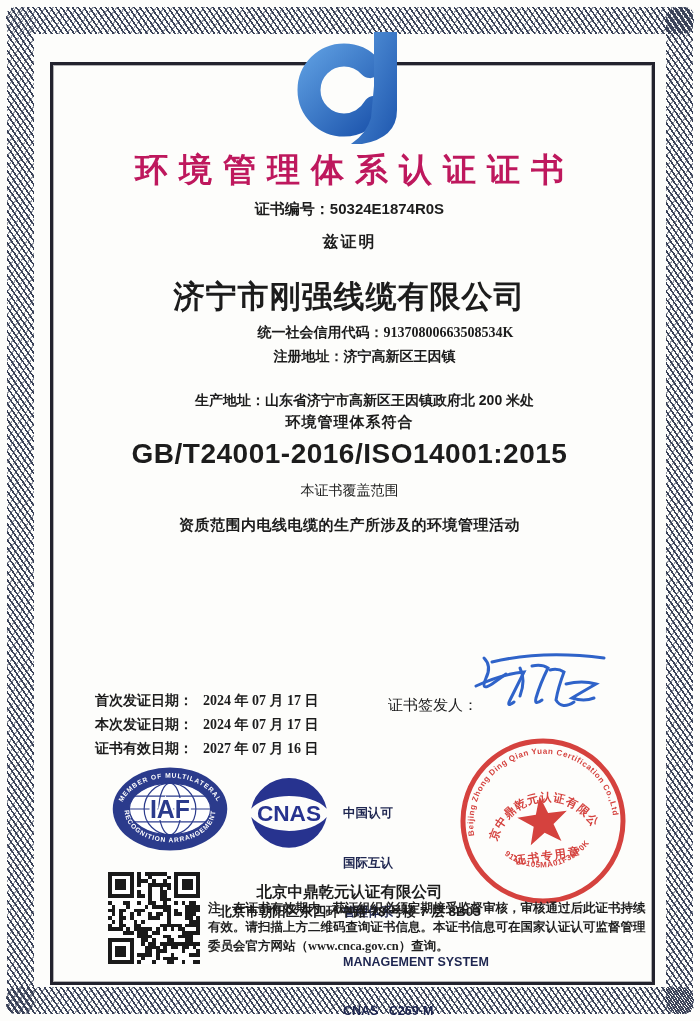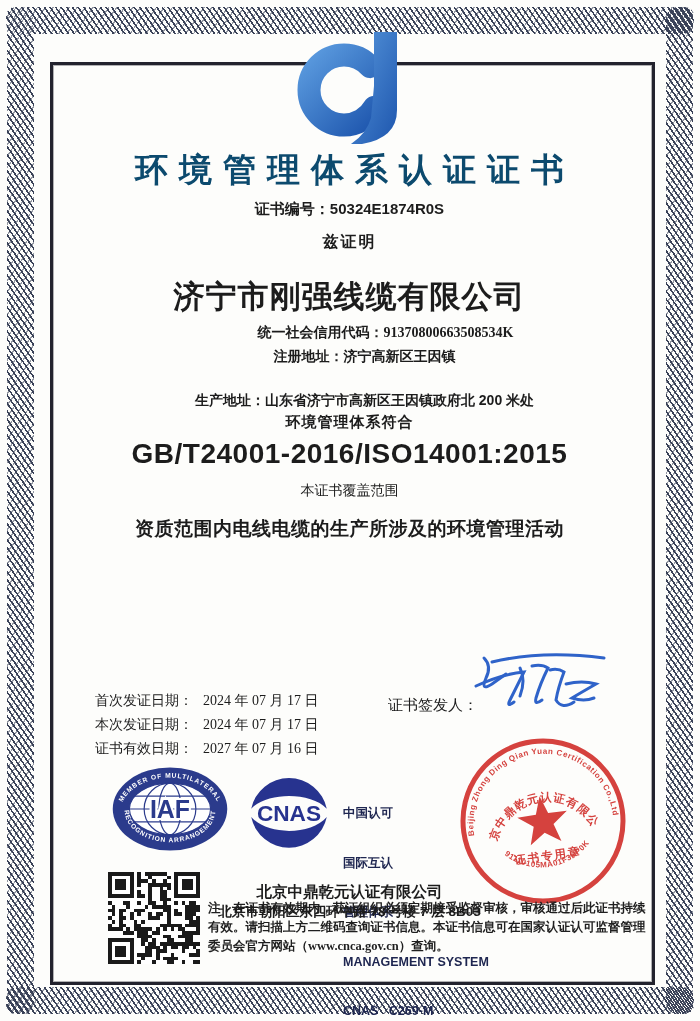--- a/index.html
+++ b/index.html
@@ -19,35 +19,35 @@
   .rope.l{left:7px;top:7px;bottom:7px;width:27px;border-radius:9px 12px 12px 9px;}
   .rope.r{right:7px;top:7px;bottom:7px;width:27px;border-radius:12px 9px 9px 12px;}
   
   .frame{
     position:absolute;left:50px;top:62px;width:599px;height:917px;
     border:3px solid #23232e;box-shadow:inset 0 0 0 1px rgba(35,35,46,.35);
   }
   
   .center{position:absolute;left:53px;width:593px;text-align:center;}
   .logo-wrap{top:26px;}
-  .title{top:148px;font-size:33px;font-weight:bold;letter-spacing:11px;text-indent:11px;color:#0c4a6e;}
+  .title{top:148px;font-size:33px;font-weight:bold;letter-spacing:11px;text-indent:11px;color:#be185d;}
   .certline{top:200px;font-size:15px;font-weight:bold;}
   .declare{top:232px;font-size:16px;font-weight:bold;letter-spacing:2px;}
   .company{top:276px;font-size:31px;font-weight:bold;letter-spacing:1px;}
   .credit{top:324px;font-size:14px;font-weight:bold;font-family:"Liberation Serif","DejaVu Serif",serif;margin-left:36px;}
   .addr0{top:348px;}
   .addr1{top:370px;}
   .addr2{top:392px;}
   .addr{font-size:14px;font-weight:bold;padding-left:15px;}
   .conform{top:413px;font-size:15px;font-weight:bold;letter-spacing:1px;}
   .standard{top:438px;font-size:28px;font-weight:bold;letter-spacing:.5px;}
   .scopelabel{top:482px;font-size:14px;font-weight:normal;}
-  .scope{top:516px;font-size:19px;font-weight:bold;letter-spacing:.5px;}
+  .scope{top:516px;font-size:15px;font-weight:bold;letter-spacing:.5px;}
   .dates{position:absolute;left:95px;top:692px;text-align:left;}
-  .dates .row{height:24px;font-size:14px;font-weight:normal;white-space:nowrap;}
+  .dates .row{height:24px;font-size:14px;font-weight:bold;white-space:nowrap;}
   .dates .row .val{font-family:"Liberation Serif","DejaVu Serif",serif;margin-left:10px;}
   .signer{position:absolute;left:388px;top:696px;font-size:15px;font-weight:normal;}
   .signature{position:absolute;left:462px;top:640px;width:150px;height:85px;}
   .iaf{position:absolute;left:110px;top:763px;width:120px;height:92px;}
   .cnasmark{position:absolute;left:247px;top:770px;width:84px;height:84px;}
   .cnastext{position:absolute;left:343px;top:772px;text-align:left;color:#1e2650;
     font-size:12.5px;font-weight:bold;line-height:16.5px;white-space:pre;}
   .seal{position:absolute;left:458px;top:736px;width:170px;height:170px;transform:rotate(-8deg);opacity:.93;}
   .qr{position:absolute;left:108px;top:872px;width:92px;height:92px;}
   .note{position:absolute;left:208px;top:899px;width:438px;text-align:left;

